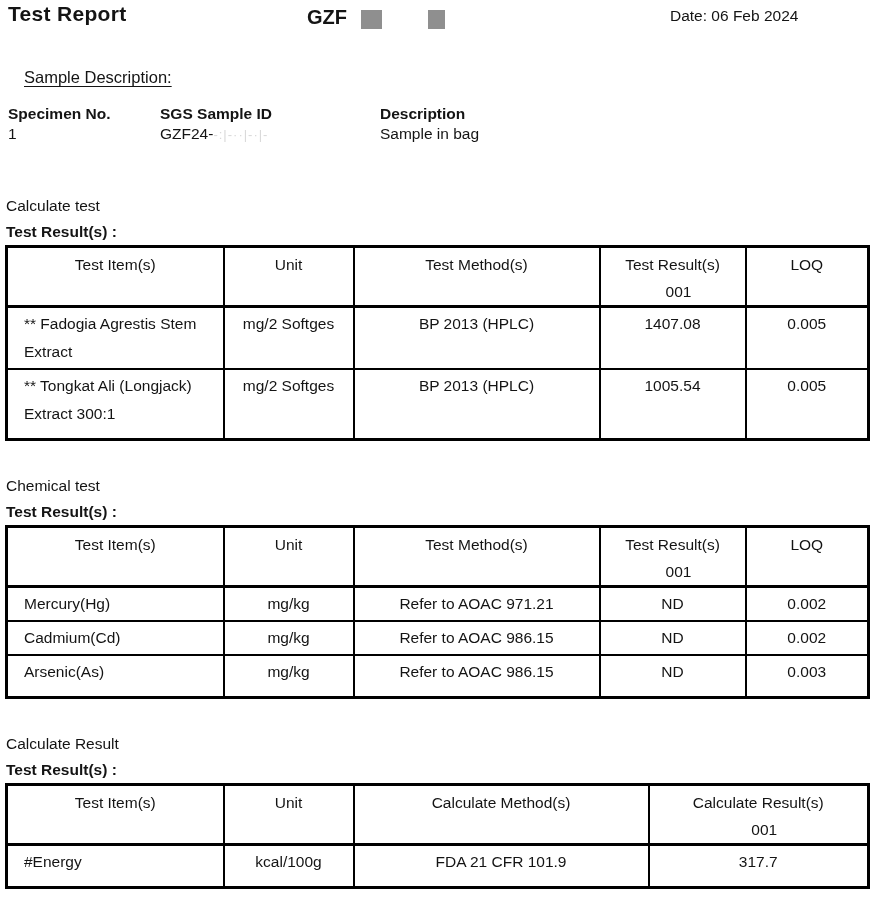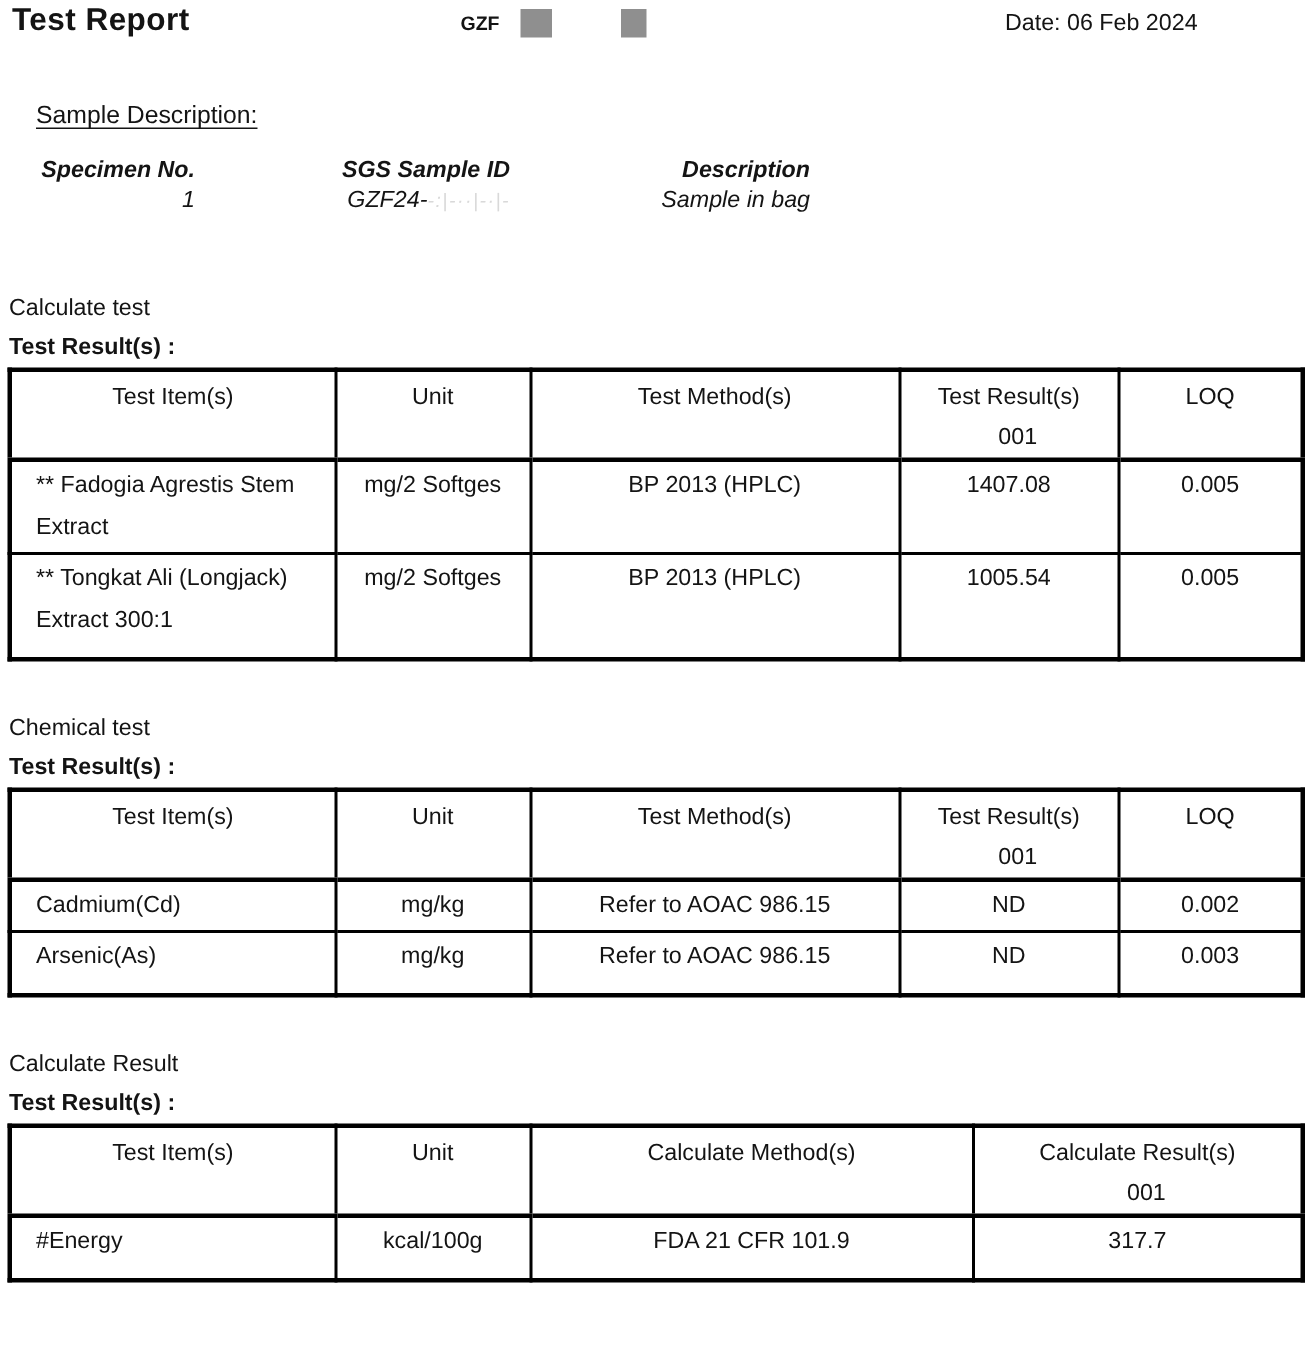--- a/index.html
+++ b/index.html
@@ -13,37 +13,37 @@
   .page { position: relative; width: 874px; height: 899px; overflow: hidden; }
 
   
   .doc-header { position: relative; height: 34px; }
   .report-title {
     position: absolute; left: 8px; top: 2px;
     font-size: 21px; font-weight: bold; letter-spacing: 0.3px;
   }
   .ref-group {
     position: absolute; left: 307px; top: 6px;
-    display: flex; align-items: center;
-    font-size: 13px; font-weight: 600;
+    display: flex; align-items: flex-end;
+    font-size: 20px; font-weight: 600;
   }
   .redaction-block-1 { width: 21px; height: 19px; background: #8f8f8f; margin-left: 14px; }
   .redaction-block-2 { width: 17px; height: 19px; background: #8f8f8f; margin-left: 46px; }
   .date-text { position: absolute; left: 670px; top: 7px; font-size: 15.5px; }
 
   
   .sample-heading {
     margin: 34px 0 0 24px;
     font-size: 16.5px;
     text-decoration: underline;
     text-underline-offset: 3px;
   }
   .sample-row {
     display: flex; margin: 18px 0 0 8px;
-    font-size: 15.5px; text-align: right; font-style: italic;
+    font-size: 15.5px; text-align: left;
   }
   .sample-col .lbl { font-weight: bold; }
   .sample-col .val { margin-top: 2px; }
   .col-specimen { width: 122px; }
   .col-sampleid { width: 180px; margin-left: 30px; }
   .col-desc     { width: 160px; margin-left: 40px; }
   .redacted-id { color: #d9d9d9; letter-spacing: 1px; font-size: 13px; }
 
   
   .section-title { margin: 36px 0 0 6px; font-size: 15.5px; }
@@ -167,20 +167,27 @@
         <th>Test Method(s)</th>
         <th>
           <div>Test Result(s)</div>
           <div class="res-sub">001</div>
         </th>
         <th>LOQ</th>
       </tr>
     </thead>
     <tbody>
       <tr>
+        <td class="item">Mercury(Hg)</td>
+        <td>mg/kg</td>
+        <td>Refer to AOAC 971.21</td>
+        <td>ND</td>
+        <td>0.002</td>
+      </tr>
+      <tr>
         <td class="item">Cadmium(Cd)</td>
         <td>mg/kg</td>
         <td>Refer to AOAC 986.15</td>
         <td>ND</td>
         <td>0.002</td>
       </tr>
       <tr>
         <td class="item">Arsenic(As)</td>
         <td>mg/kg</td>
         <td>Refer to AOAC 986.15</td>

